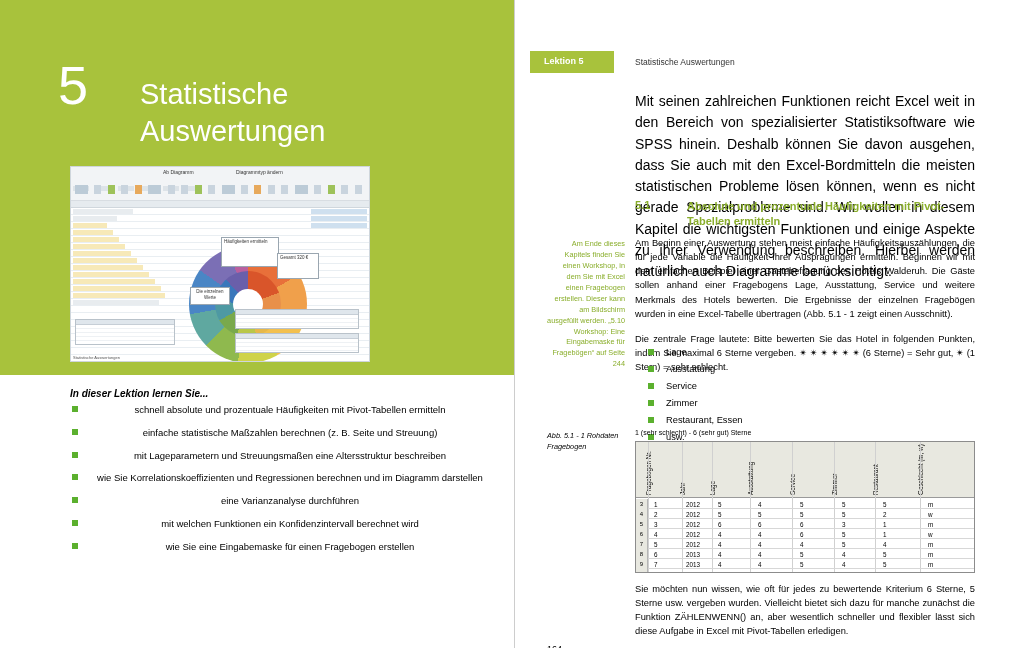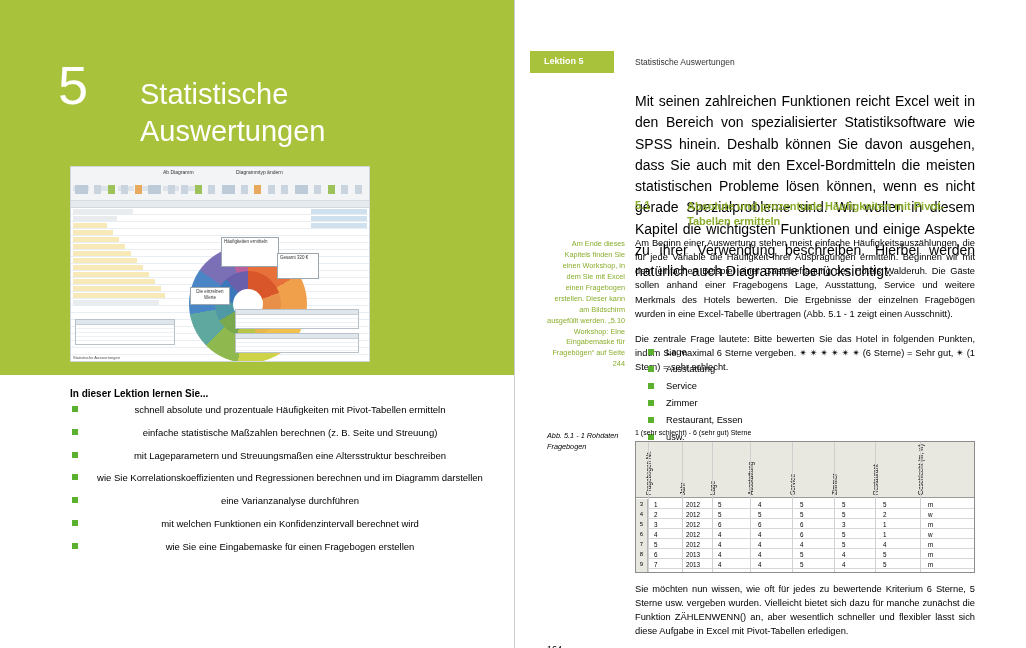--- a/index.html
+++ b/index.html
@@ -194,20 +194,21 @@
     line-height: 1.4;
   }
 
   
   .learn-title {
     position: absolute;
     left: 70px; top: 388px;
     font-size: 10px;
     font-weight: bold;
     color: #000;
+    font-style: italic;
   }
   .learn-list {
     position: absolute;
     left: 70px; top: 403px;
     width: 420px;
     margin: 0; padding: 0;
     list-style: none;
   }
   .learn-list li {
     position: relative;

